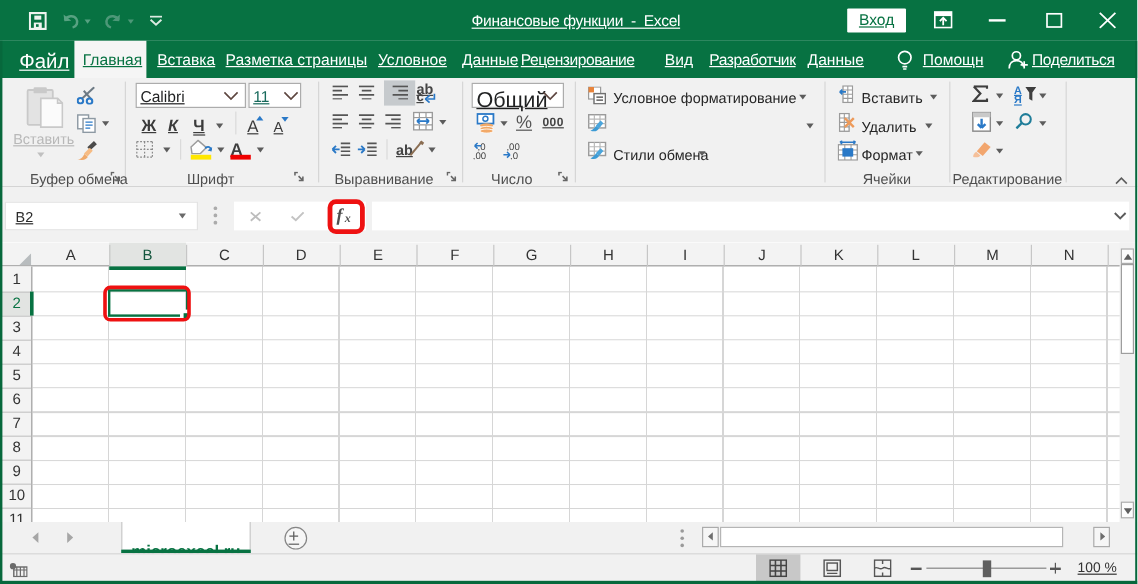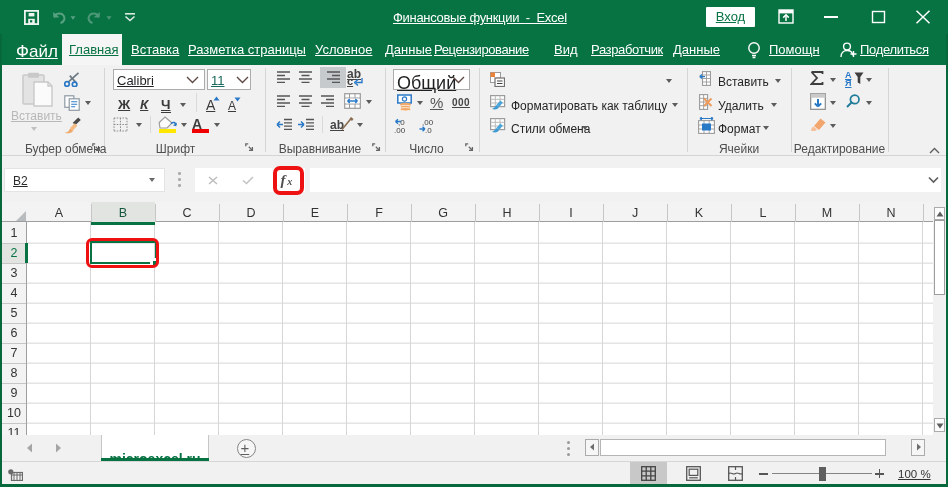--- a/index.html
+++ b/index.html
@@ -260,28 +260,28 @@
       <path d="M0.5 11 H6 M6 11 L3.5 8.7 M6 11 L3.5 13.3" stroke="#2a79c7" stroke-width="1.3" fill="none"></path>
     </svg>
 
     <svg style="left:490px;top:7px" width="15" height="15" viewBox="0 0 15 15">
       <rect x="0.5" y="0.5" width="10" height="10" fill="#fff" stroke="#9b9b9b" stroke-width="1"></rect>
       <rect x="0.5" y="0.5" width="4.5" height="4.5" fill="#e8843c"></rect>
       <rect x="5.5" y="5.5" width="5" height="5" fill="#f0b183"></rect>
       <rect x="5" y="6" width="9.5" height="8.5" fill="#fdfdfd" stroke="#707070" stroke-width="1.2"></rect>
       <path d="M7 9 H12.5 M7 11.5 H12.5" stroke="#444" stroke-width="1"></path>
     </svg>
+    <div class="rtx" style="left:511px;top:10px;">Условное форматирование</div>
     <div class="dar" style="left:666px;top:14px;"></div>
     <svg style="left:490px;top:30px" width="16" height="16" viewBox="0 0 16 16">
       <rect x="0.6" y="0.6" width="14" height="11" fill="#fff" stroke="#9b9b9b" stroke-width="1.2"></rect>
       <path d="M0.6 4.3 H14.6 M0.6 8 H14.6 M5.3 0.6 V11.6 M10 0.6 V11.6" stroke="#b9b9b9" stroke-width="1"></path>
       <path d="M2 14 C4.5 13 5.5 11.5 6.8 9.8 L9.2 12 C8 13.5 6.5 15.3 2 14 Z" fill="#3c9bd5"></path>
       <path d="M6.5 9.8 L10.5 5.5 L12.8 7.8 L9.2 11.8 Z" fill="#4aa5dc"></path>
     </svg>
-    <div class="rtx" style="left:511px;top:34px;">Форматировать как таблицу</div>
     <div class="dar" style="left:672px;top:38px;"></div>
     <svg style="left:490px;top:53px" width="16" height="16" viewBox="0 0 16 16">
       <rect x="0.6" y="0.6" width="14" height="11" fill="#fff" stroke="#9b9b9b" stroke-width="1.2"></rect>
       <path d="M0.6 4.3 H14.6 M0.6 8 H14.6 M5.3 0.6 V11.6 M10 0.6 V11.6" stroke="#b9b9b9" stroke-width="1"></path>
       <path d="M2 14 C4.5 13 5.5 11.5 6.8 9.8 L9.2 12 C8 13.5 6.5 15.3 2 14 Z" fill="#3c9bd5"></path>
       <path d="M6.5 9.8 L10.5 5.5 L12.8 7.8 L9.2 11.8 Z" fill="#4aa5dc"></path>
     </svg>
     <div class="rtx" style="left:511px;top:57px;">Стили обмена</div>
     <div class="dar" style="left:582px;top:61px;"></div>
 

